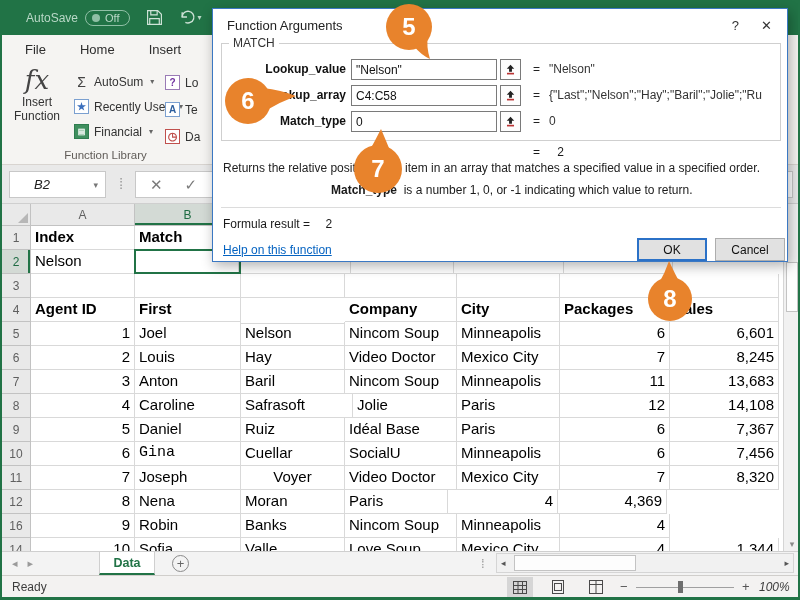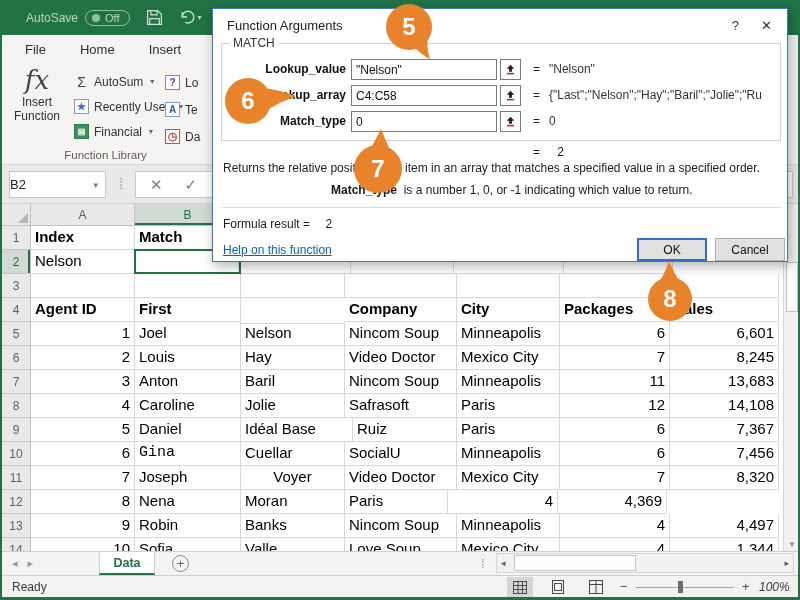--- a/index.html
+++ b/index.html
@@ -38,21 +38,21 @@
   .q-box { border-color:#9a7bb5; color:#7030a0; }
   .a-box { border-color:#7ba0d0; color:#2e5f9e; }
   .clk-box { border-color:#c0504d; color:#c0504d; font-size:11px; }
   .group-label { position:absolute; left:0; bottom:3px; width:207px; text-align:center; font-size:11.5px; color:#605c58;margin-top:39px; }
 
   
   .formula-row { position:absolute; left:0; top:165px; width:100%; height:39px; background:#e9e9e9;
                  border-bottom:1px solid #cfcfcf; }
   .name-box { position:absolute; left:7px; top:6px; width:97px; height:27px; background:#fff;
               border:1px solid #c8c8c8; display:flex; align-items:center; font-size:13px; color:#222; }
-  .name-box .nb-text { padding-left:0; flex:1; }
+  .name-box .nb-text { padding-left:24px; flex:1;font-style:italic; }
   .nb-caret { color:#777; font-size:9px; padding-right:7px; }
   .fb-dots { position:absolute; left:117px; top:10px; color:#9a9a9a; font-size:15px; letter-spacing:0; }
   .fb-area { position:absolute; left:133px; top:6px; right:5px; height:27px; background:#fff;
              border:1px solid #c8c8c8; display:flex; align-items:center; gap:22px; padding-left:14px; }
   .fb-btn { color:#7a7a7a; font-size:15px; }
 
   
   .sheet { position:absolute; left:0; top:204px; width:780px; height:347px; overflow:hidden; background:#fff; }
   .gh-row { display:flex; height:22px; }
   .corner { width:29px; height:22px; background:#e9e9e9; border-right:1px solid #c2c2c2;
@@ -309,32 +309,32 @@
         <div class="cell" style="width: 104px;">Baril</div>
         <div class="cell" style="width: 112px;">Nincom Soup</div>
         <div class="cell" style="width: 103px;">Minneapolis</div>
         <div class="cell num" style="width: 110px;">11</div>
         <div class="cell num" style="width: 109px;">13,683</div>
       </div>
       <div class="g-row">
         <div class="row-h">8</div>
         <div class="cell num" style="width: 104px;">4</div>
         <div class="cell" style="width: 106px;">Caroline</div>
+        <div class="cell" style="width: 112px;">Safrasoft</div>
         <div class="cell" style="width: 104px;">Jolie</div>
-        <div class="cell" style="width: 112px;">Safrasoft</div>
         <div class="cell" style="width: 103px;">Paris</div>
         <div class="cell num" style="width: 110px;">12</div>
         <div class="cell num" style="width: 109px;">14,108</div>
       </div>
       <div class="g-row">
         <div class="row-h">9</div>
         <div class="cell num" style="width: 104px;">5</div>
         <div class="cell" style="width: 106px;">Daniel</div>
+        <div class="cell" style="width: 104px;">Ruiz</div>
         <div class="cell" style="width: 112px;">Idéal Base</div>
-        <div class="cell" style="width: 104px;">Ruiz</div>
         <div class="cell" style="width: 103px;">Paris</div>
         <div class="cell num" style="width: 110px;">6</div>
         <div class="cell num" style="width: 109px;">7,367</div>
       </div>
       <div class="g-row">
         <div class="row-h">10</div>
         <div class="cell num" style="width: 104px;">6</div>
         <div class="cell" style="width: 106px; font-family: Liberation Mono, monospace;">Gina</div>
         <div class="cell" style="width: 104px;">Cuellar</div>
         <div class="cell" style="width: 112px;">SocialU</div>
@@ -355,28 +355,27 @@
       <div class="g-row">
         <div class="row-h">12</div>
         <div class="cell num" style="width: 104px;">8</div>
         <div class="cell" style="width: 106px;">Nena</div>
         <div class="cell" style="width: 104px;">Moran</div>
         <div class="cell" style="width: 103px;">Paris</div>
         <div class="cell num" style="width: 110px;">4</div>
         <div class="cell num" style="width: 109px;">4,369</div>
       </div>
       <div class="g-row">
-        <div class="row-h">13</div>
+        <div class="row-h">16</div>
         <div class="cell num" style="width: 104px;">9</div>
         <div class="cell" style="width: 106px;">Robin</div>
         <div class="cell" style="width: 104px;">Banks</div>
         <div class="cell" style="width: 112px;">Nincom Soup</div>
         <div class="cell" style="width: 103px;">Minneapolis</div>
         <div class="cell num" style="width: 110px;">4</div>
-        <div class="cell num" style="width: 109px;">4,497</div>
       </div>
       <div class="g-row">
         <div class="row-h">14</div>
         <div class="cell num" style="width: 104px;">10</div>
         <div class="cell" style="width: 106px;">Sofia</div>
         <div class="cell" style="width: 104px;">Valle</div>
         <div class="cell" style="width: 112px;">Love Soup</div>
         <div class="cell" style="width: 103px;">Mexico City</div>
         <div class="cell num" style="width: 110px;">4</div>
         <div class="cell num" style="width: 109px;">1,344</div>

